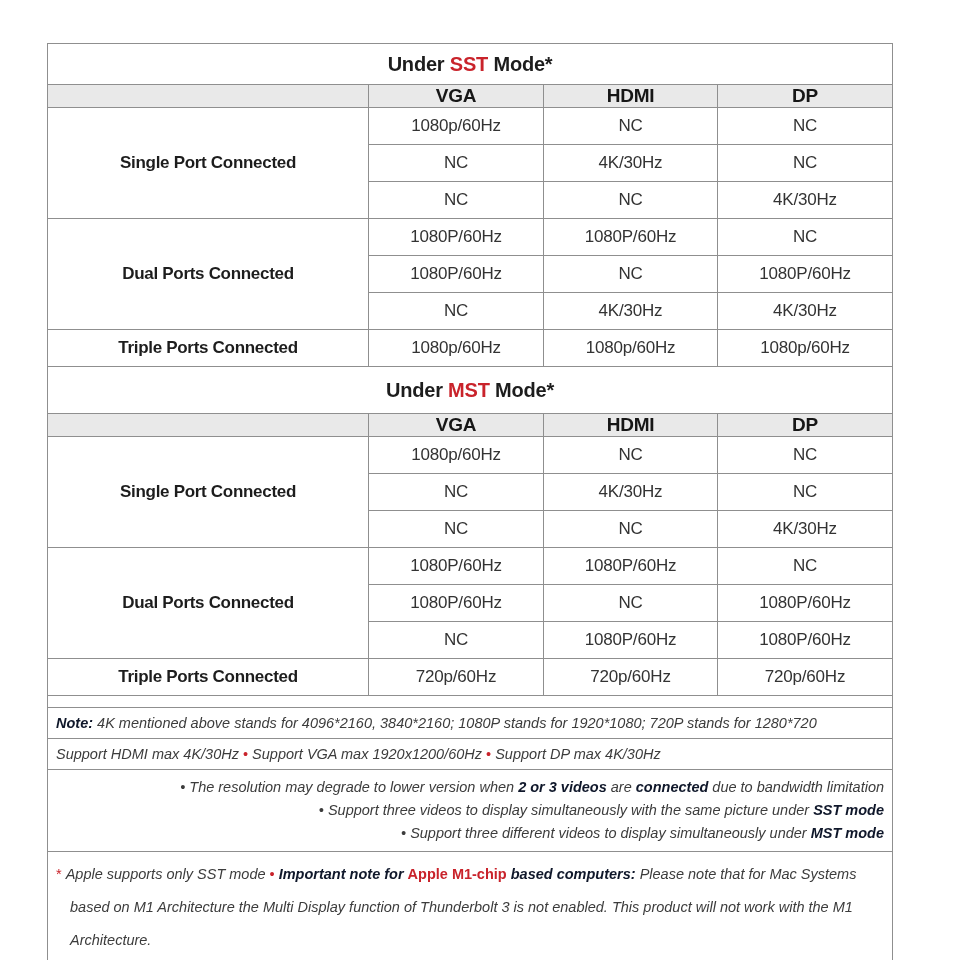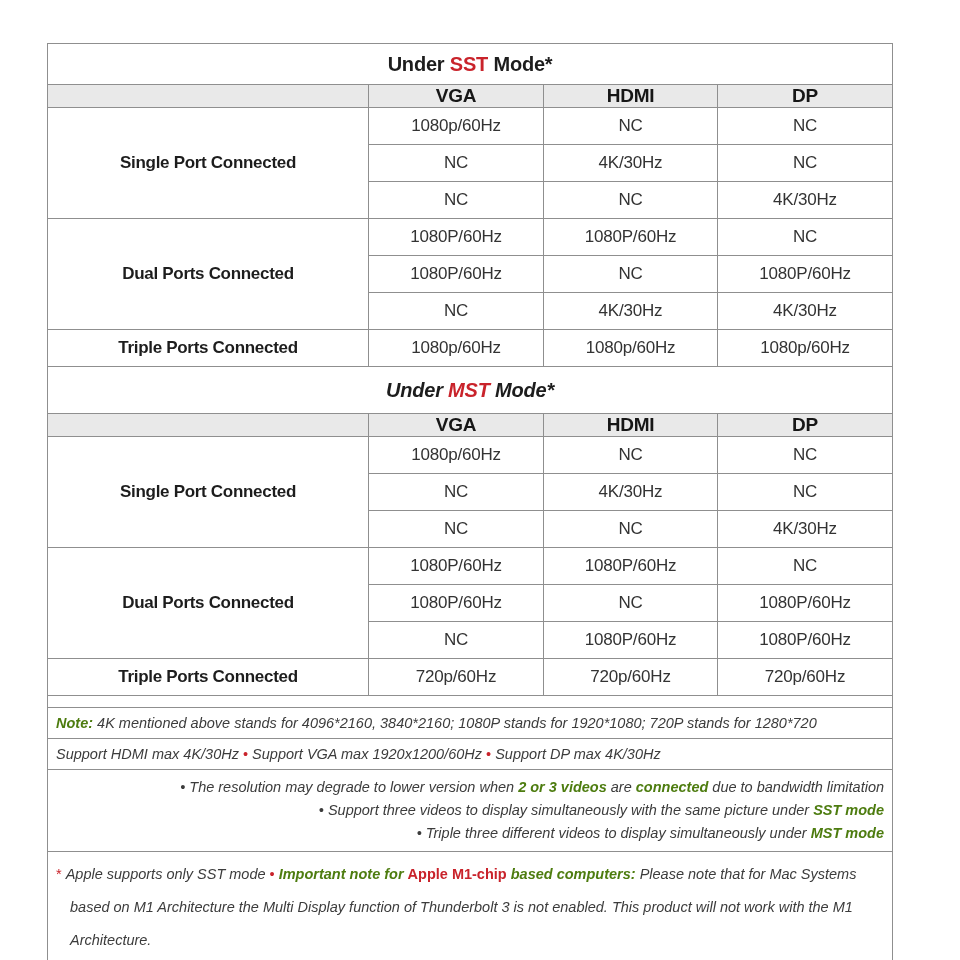--- a/index.html
+++ b/index.html
@@ -12,37 +12,37 @@
   }
   *{margin:0;padding:0;box-sizing:border-box;}
   html,body{width:960px;height:960px;background:#ffffff;}
   body{font-family:"Liberation Sans","DejaVu Sans",sans-serif;}
   .sheet{position:absolute;left:47px;top:43px;width:845px;}
   table{border-collapse:collapse;table-layout:fixed;width:845px;}
   td{border:1px solid var(--border);text-align:center;vertical-align:middle;overflow:hidden;}
 
   
   .title-row td{height:41px;background:#fff;font-weight:700;font-size:20px;color:var(--text-dark);letter-spacing:-0.2px;}
-  .title-row.tall td{height:47px;font-style:italic;}
+  .title-row.tall td{height:47px;}
   .title-row .red{color:var(--red);}
 
   
   .head-row td{height:20px;background:var(--header-bg);font-weight:700;font-size:19px;color:#161616;letter-spacing:-0.2px;}
 
   
   .data-row td{height:37px;}
   .rowlabel{font-weight:700;font-size:17px;color:var(--text-dark);letter-spacing:-0.3px;background:#fff;}
   .val{font-size:17px;color:var(--text-value);letter-spacing:-0.2px;}
 
   
   .gap-row td{height:12px;background:#fff;}
 
   
   .note-row td{text-align:left;font-style:italic;font-size:14.5px;color:var(--note-text);padding:6px 8px;line-height:18px;}
-  .note-row .seg-bold{font-weight:700;color:#4d7c0f;}
+  .note-row .seg-bold{font-weight:700;color:#0f172a;}
   .note-row .seg-red{color:var(--red);font-style:normal;}
   .note-line{line-height:23px;text-align:right;}
   .hang{padding-left:14px;text-indent:-14px;line-height:33px;}
 </style>
 </head>
 <body>
 
 <div class="sheet">
 <table>
   <colgroup>
@@ -162,21 +162,21 @@
     <tr class="note-row">
       <td colspan="4"><span class="seg-bold">Note:</span><span> 4K mentioned above stands for 4096*2160, 3840*2160; 1080P stands for 1920*1080; 720P stands for 1280*720</span></td>
     </tr>
     <tr class="note-row">
       <td colspan="4"><span>Support HDMI max 4K/30Hz </span><span class="seg-red">•</span><span> Support VGA max 1920x1200/60Hz </span><span class="seg-red">•</span><span> Support DP max 4K/30Hz</span></td>
     </tr>
     <tr class="note-row">
       <td colspan="4">
         <div class="note-line"><span>• The resolution may degrade to lower version when </span><span class="seg-bold">2 or 3 videos</span><span> are </span><span class="seg-bold">connected</span><span> due to bandwidth limitation</span></div>
         <div class="note-line"><span>• Support three videos to display simultaneously with the same picture under </span><span class="seg-bold">SST mode</span></div>
-        <div class="note-line"><span>• Triple three different videos to display simultaneously under </span><span class="seg-bold">MST mode</span></div>
+        <div class="note-line"><span>• Support three different videos to display simultaneously under </span><span class="seg-bold">MST mode</span></div>
       </td>
     </tr>
     <tr class="note-row">
       <td colspan="4">
         <div class="hang"><span class="seg-red">* </span><span>Apple supports only SST mode </span><span class="seg-red">•</span><span> </span><span class="seg-bold">Important note for </span><span class="seg-bold seg-red">Apple M1-chip</span><span class="seg-bold"> based computers:</span><span> Please note that for Mac Systems based on M1 Architecture the Multi Display function of Thunderbolt 3 is not enabled. This product will not work with the M1 Architecture.</span></div>
       </td>
     </tr>
 
   </tbody>
 </table>

